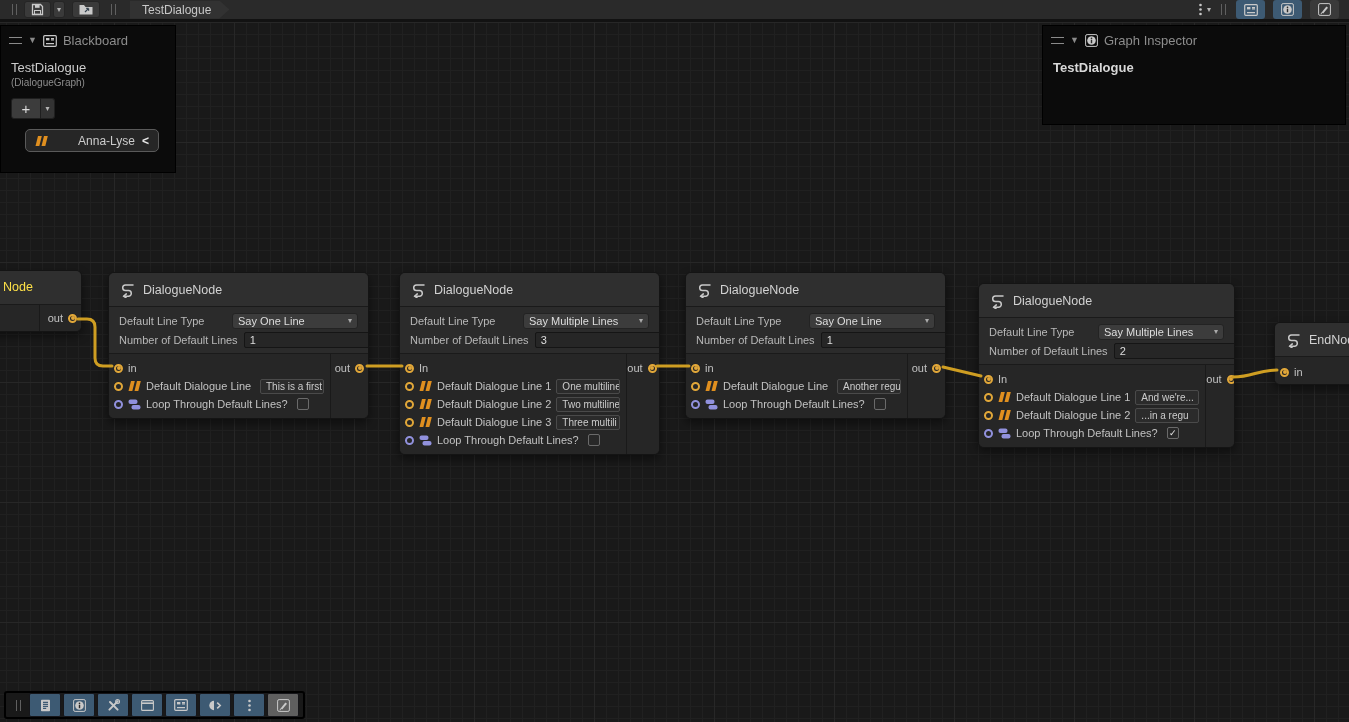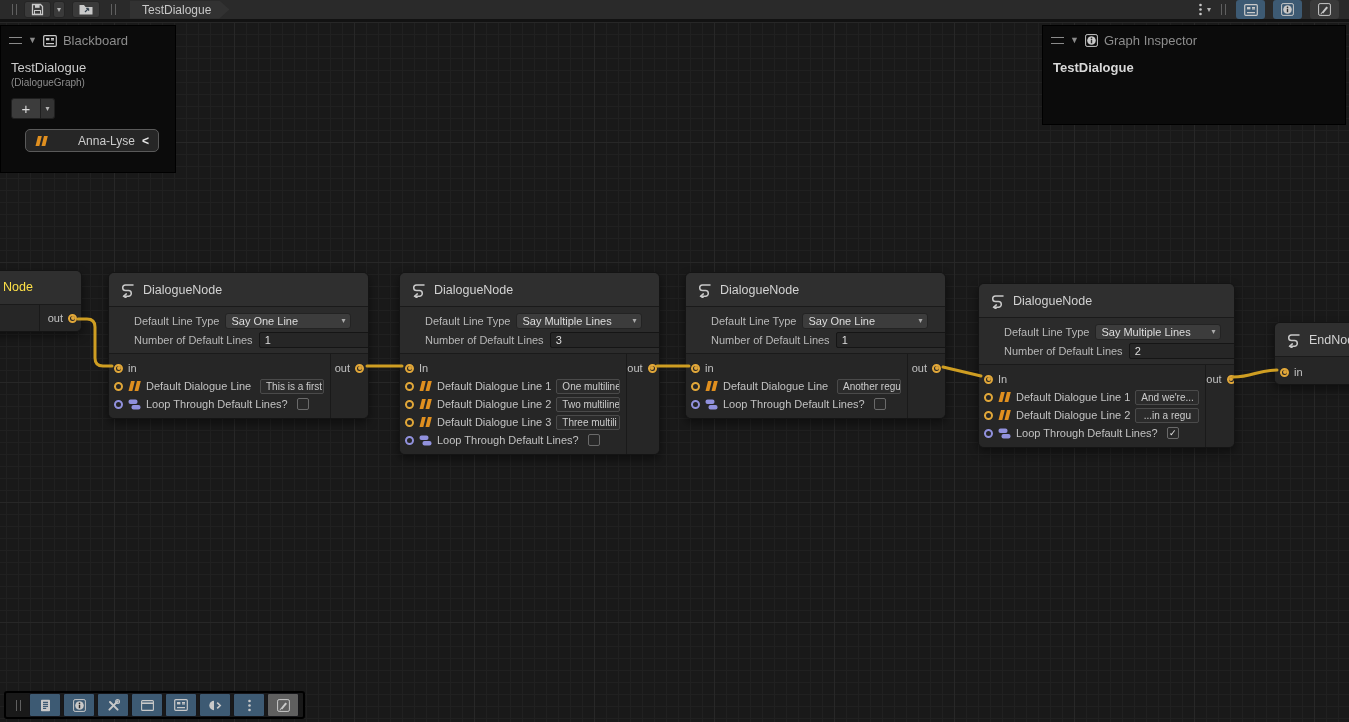--- a/index.html
+++ b/index.html
@@ -51,31 +51,31 @@
     background:#262626;border:1px solid #5a5a5a;border-radius:5px;padding:0 9px;}
   .pill-label{color:#cccccc;font-size:12px;flex:1;text-align:right;}
   .pill-chev{color:#e8e8e8;font-size:12px;font-weight:bold;}
   .gi-name{color:#d8d8d8;font-size:13px;font-weight:bold;margin:8px 10px 0 10px;}
   
   .node{position:absolute;background:#262626;border:1px solid #141414;border-radius:6px;
     box-shadow:0 4px 10px rgba(0,0,0,.45);z-index:10;overflow:hidden;}
   .node-header{height:34px;background:#2f2f2f;border-bottom:1px solid #1a1a1a;display:flex;
     align-items:center;gap:8px;padding:0 10px;}
   .node-title{color:#d2d2d2;font-size:12.5px;white-space:nowrap;}
-  .node-props{background:#2b2b2b;padding:4px 25px;border-bottom:1px solid #1a1a1a;}
+  .node-props{background:#2b2b2b;padding:4px 10px;border-bottom:1px solid #1a1a1a;}
   .prop-row{display:flex;align-items:center;height:19px;gap:6px;}
   .prop-label{color:#b8b8b8;font-size:11px;flex:1;white-space:nowrap;}
   .dropdown{width:126px;height:16px;background:#3c3c3c;border:1px solid #232323;border-radius:3px;
     display:flex;align-items:center;padding:0 5px;flex:none;}
   .dd-text{color:#dddddd;font-size:11px;flex:1;white-space:nowrap;overflow:hidden;}
   .dd-caret{font-size:8px;color:#aaaaaa;}
   .textfield{width:126px;height:16px;background:#262626;border:1px solid #151515;border-radius:2px;
     color:#dddddd;font-size:11px;padding:0 5px;line-height:14px;flex:none;white-space:nowrap;overflow:hidden;}
   .node-ports{display:flex;background:#262626;}
-  .ports-left{flex:1;padding:5px 0;text-align:center;}
+  .ports-left{flex:1;padding:5px 0;}
   .ports-out{width:38px;border-left:1px solid #1a1a1a;padding:5px 4px 5px 0;display:flex;
     flex-direction:column;align-items:flex-end;}
   .port-row{display:flex;align-items:center;height:18px;padding:0 6px 0 5px;gap:5px;}
   .port{width:9px;height:9px;border-radius:50%;border:2px solid var(--port-flow);flex:none;position:relative;}
   .port.flow::after{content:"";position:absolute;inset:0.5px;border-radius:50%;background:var(--port-flow);}
   .port.loop{border-color:var(--port-loop);}
   .port-label{color:#c2c2c2;font-size:11px;white-space:nowrap;}
   .linefield{margin-left:auto;width:64px;height:15px;background:#2b2b2b;border:1px solid #4a4a4a;
     border-radius:2px;color:#cccccc;font-size:10px;line-height:13px;padding:0 5px;white-space:nowrap;overflow:hidden;flex:none;}
   .checkbox{width:12px;height:12px;background:#282828;border:1px solid #6a6a6a;border-radius:2px;

